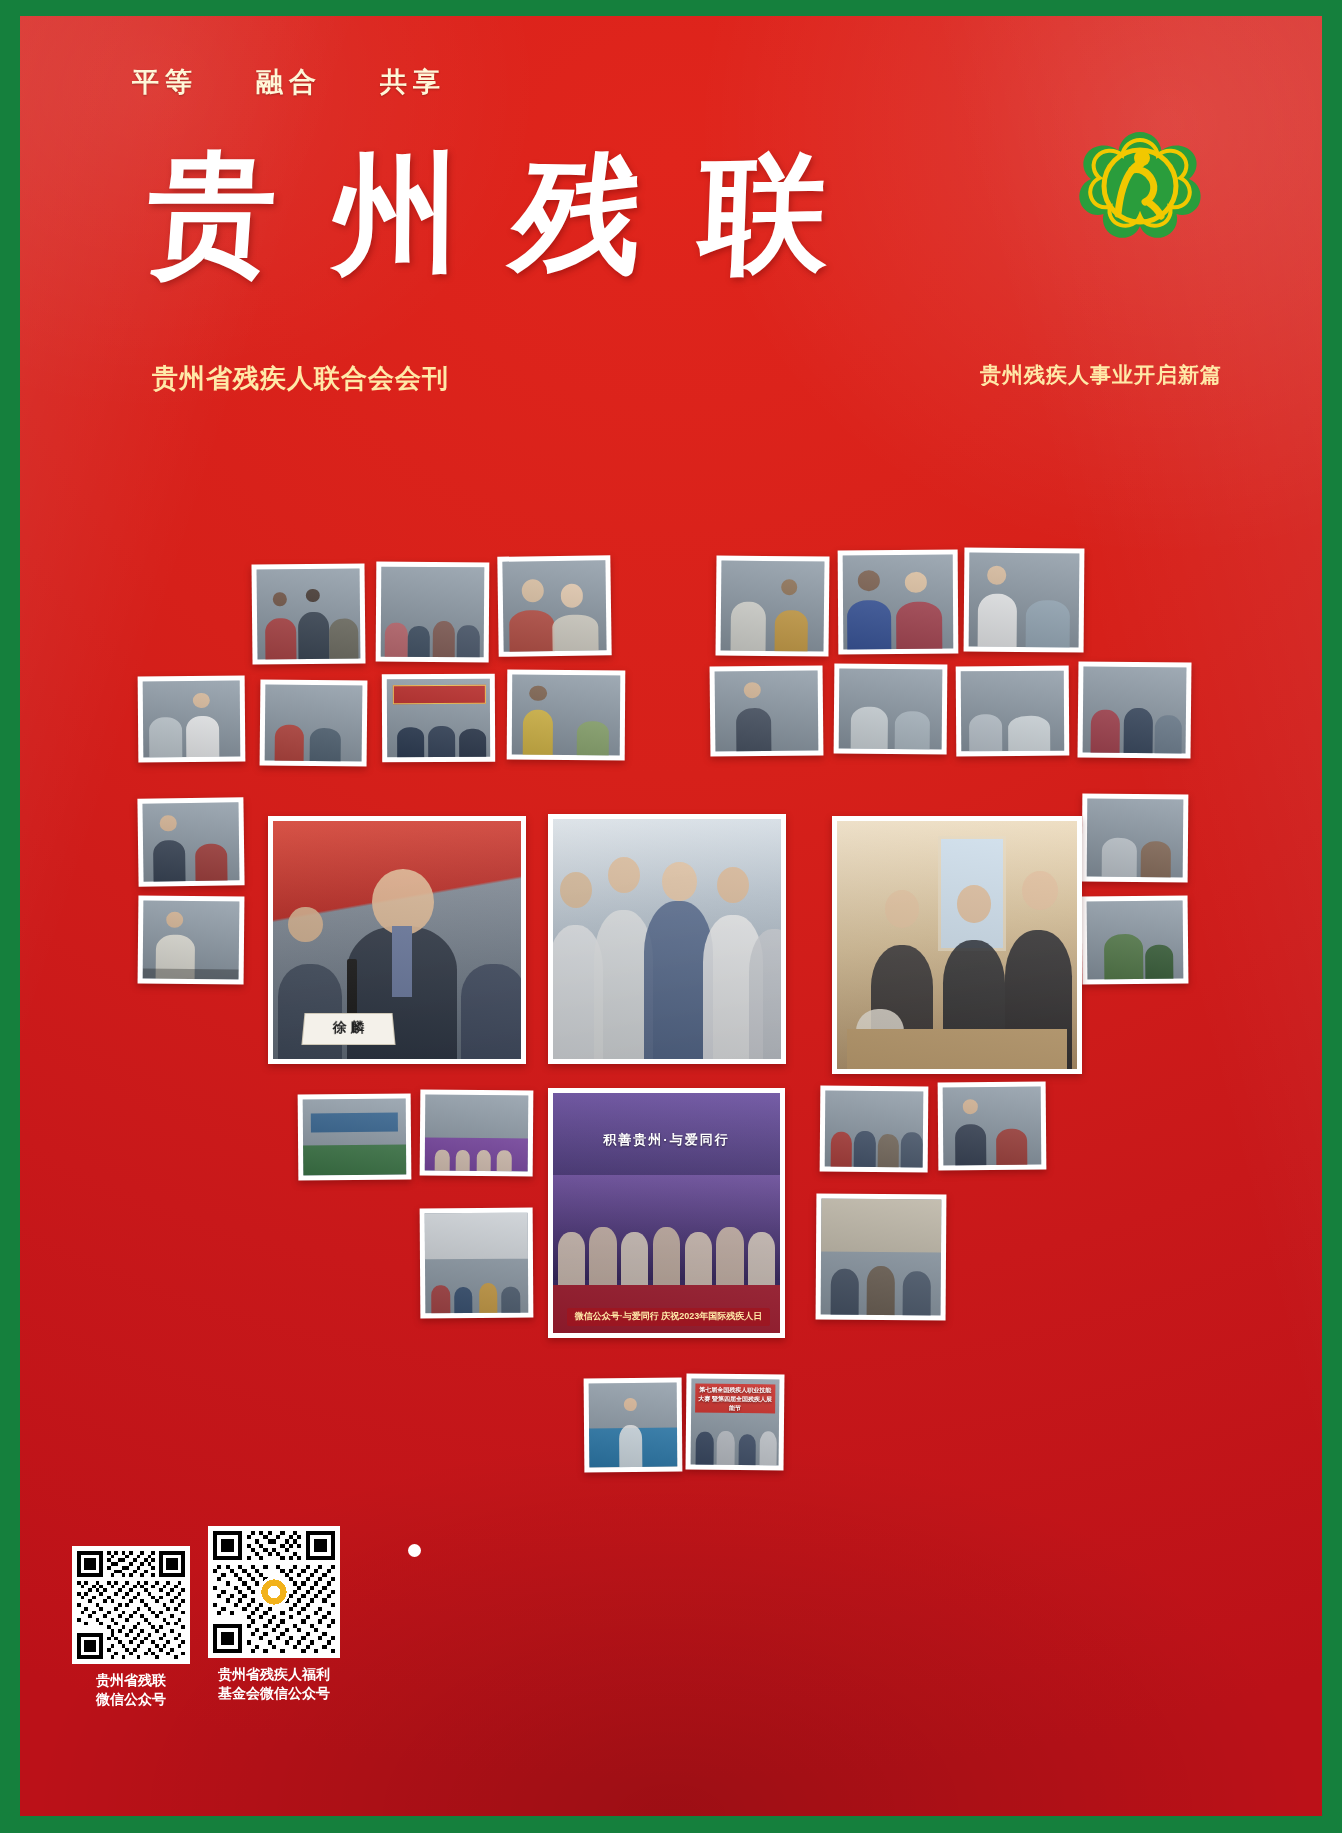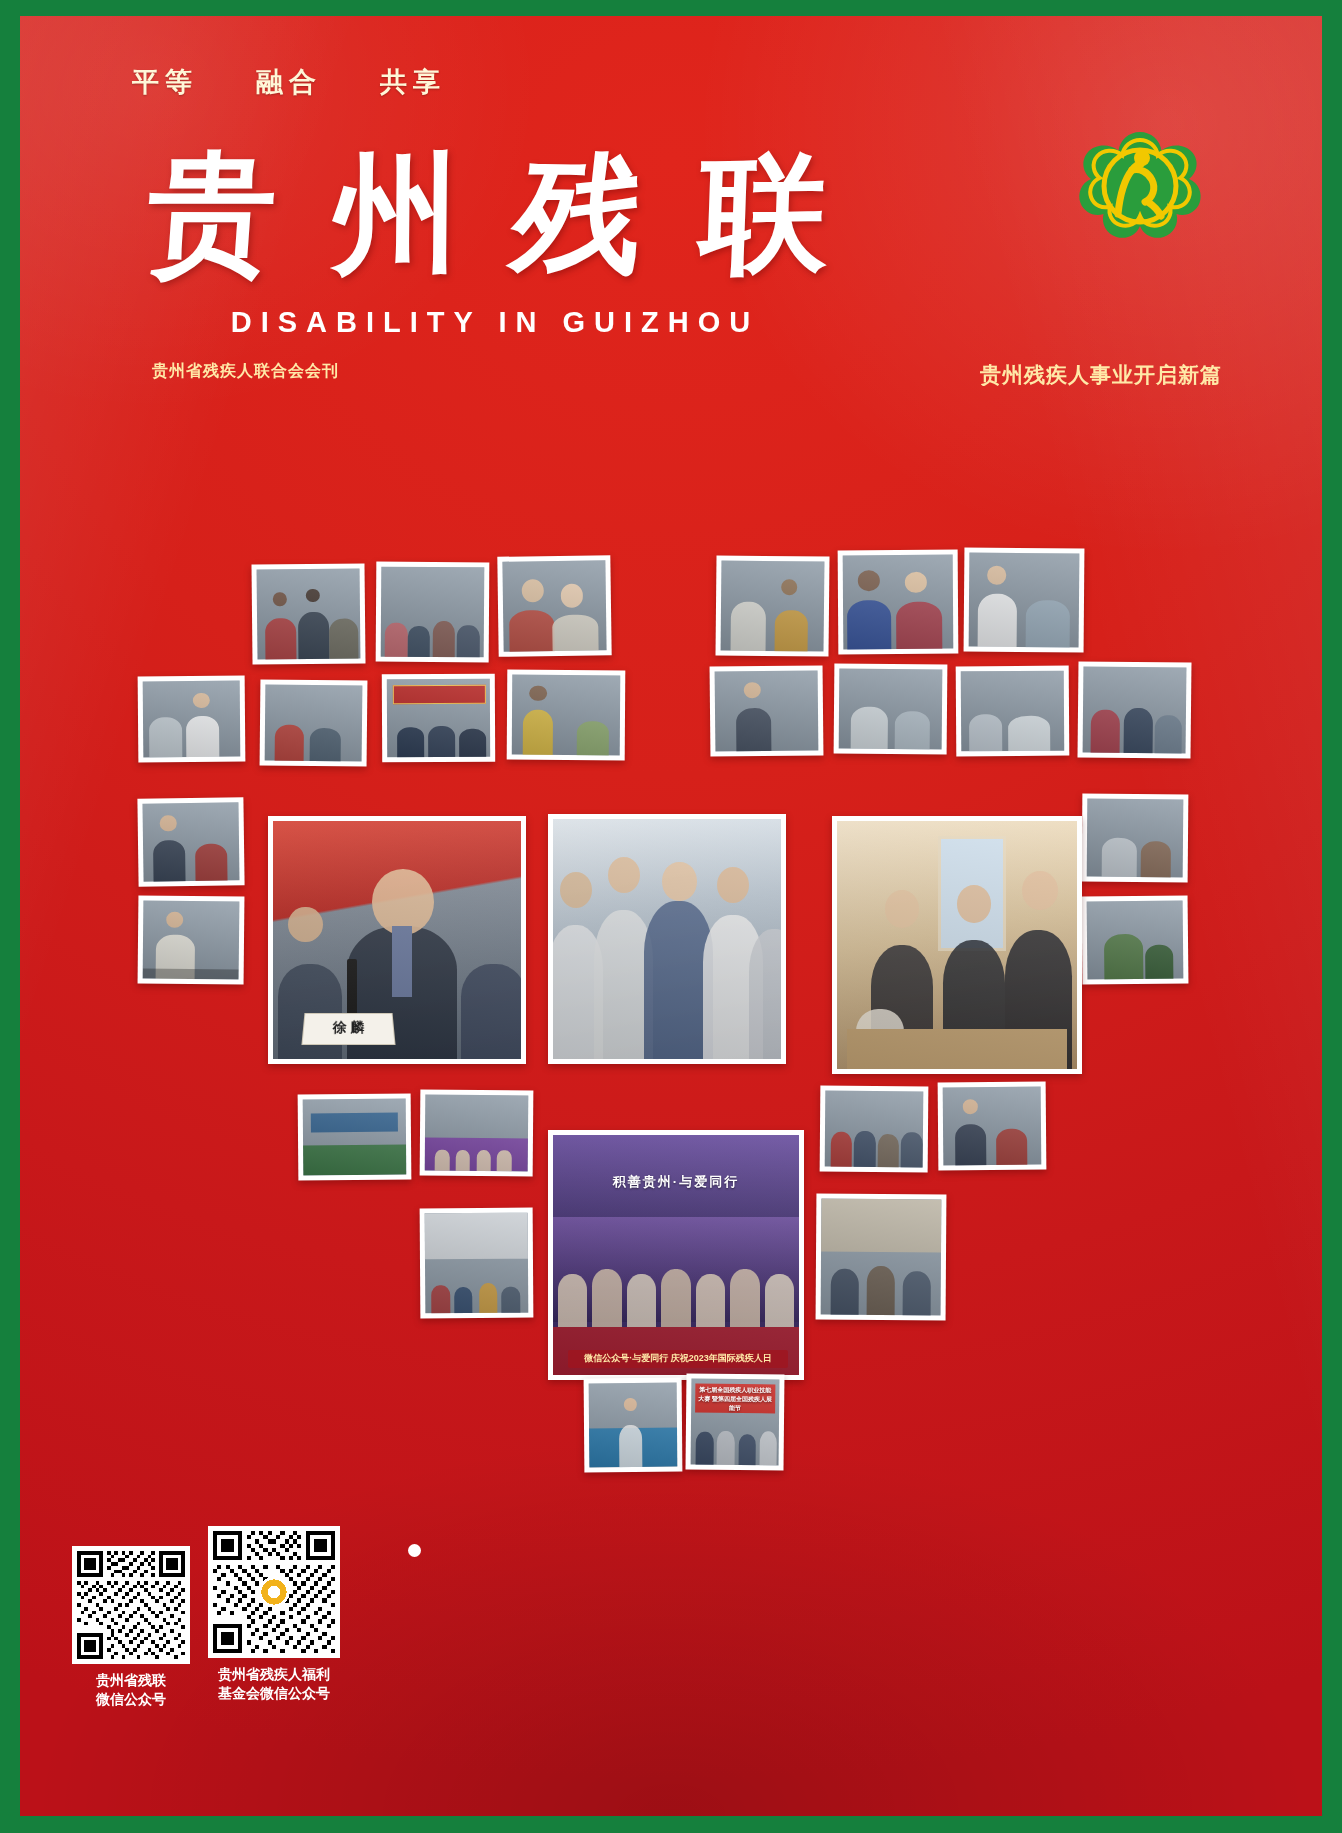--- a/index.html
+++ b/index.html
@@ -86,21 +86,21 @@
     color: #ffffff;
     font-size: 29px;
     font-weight: 700;
     letter-spacing: 9px;
   }
   .sub-left {
     position: absolute;
     left: 132px;
     top: 345px;
     color: #ffe9a8;
-    font-size: 16px;
+    font-size: 26px;
     font-weight: 700;
     letter-spacing: 1px;
   }
   .sub-right {
     position: absolute;
     right: 100px;
     top: 345px;
     color: #ffe9a8;
     font-size: 21px;
     font-weight: 700;
@@ -301,21 +301,20 @@
       <span>共享</span>
     </div>
 
     <div class="masthead">
       <span class="mh-char c1">贵</span>
       <span class="mh-char c2">州</span>
       <span class="mh-char c3">残</span>
       <span class="mh-char c4">联</span>
     </div>
 
-    <div class="mast-en">DISABILITY   IN   GUIZHOU</div>
     <div class="sub-left">贵州省残疾人联合会会刊</div>
     <div class="sub-right">贵州残疾人事业开启新篇</div>
 
     <div class="emblem">
       <svg viewBox="0 0 140 136" xmlns="http://www.w3.org/2000/svg">
         <g>
           <path d="M70 4c11 0 20 8 21.5 18.5C101 15 115 16 122 24c7.8 8.9 5 21-3 27 9.6 4 14 14.5 10.5 24-3.5 9.6-14 14-23 11 2.6 9.8-3 20-13 23-10 3-20-2-23.5-11-3.5 9-13.5 14-23.5 11-10-3-15.6-13.2-13-23-9 3-19.5-1.4-23-11-3.5-9.5.9-20 10.5-24-8-6-10.8-18.1-3-27 7-8 21-9 30.5-1.5C50 12 59 4 70 4z" fill="#2a9d3c"></path>
           <path d="M70 12c9 0 16.5 6.5 17.8 15.2C95.8 20.5 107 21.8 112.6 28c6.4 7.2 4 17.2-2.4 22 7.8 3.2 11.4 11.8 8.6 19.5-2.8 7.8-11.4 11.4-18.8 9 2.2 8-2.4 16.2-10.6 18.6-8.2 2.4-16.4-1.6-19.4-9-3 7.4-11.2 11.4-19.4 9-8.2-2.4-12.8-10.6-10.6-18.6-7.4 2.4-16-1.2-18.8-9-2.8-7.7.8-16.3 8.6-19.5-6.4-4.8-8.8-14.8-2.4-22 5.6-6.2 16.8-7.5 24.8-0.8C53.5 18.5 61 12 70 12z" fill="none" stroke="#f2c800" stroke-width="4"></path>
           <circle cx="70" cy="58" r="36" fill="none" stroke="#f2c800" stroke-width="5"></circle>
           <path d="M48 86c2-20 6-34 14-44 3-4 6-6 9-6" fill="none" stroke="#f2c800" stroke-width="7" stroke-linecap="round"></path>
@@ -534,21 +533,21 @@
       <div class="ph" style="left:400px; top:1192px; width:113px; height:110px; transform:rotate(-0.4deg);">
         <div class="inner sc-indoor">
           <div style="position:absolute; left:0; top:0; width:100%; height:46%; background:#c8cdd2;"></div>
           <div class="fig" style="left:6%; width:18%; height:34%; background:#b03a3a;"></div>
           <div class="fig" style="left:28%; width:18%; height:32%; background:#2f4a6e;"></div>
           <div class="fig" style="left:52%; width:18%; height:36%; background:#d8a23a;"></div>
           <div class="fig" style="left:74%; width:18%; height:32%; background:#4a5a6e;"></div>
         </div>
       </div>
 
-      <div class="ph hero-group" style="left:528px; top:1114px; width:256px; height:250px;text-decoration:underline;">
+      <div class="ph hero-group" style="left:528px; top:1072px; width:237px; height:250px;text-decoration:underline;">
         <div class="inner">
           <div style="position:absolute; left:0; top:0; width:100%; height:34%; background:linear-gradient(180deg,#5c3f96,#3d2a6e);"></div>
           <div class="banner-text">积善贵州·与爱同行</div>
           <div style="position:absolute; left:0; bottom:22%; width:100%; height:44%; background:linear-gradient(180deg,#6a4a9e,#2f1f58);"></div>
           <div class="fig" style="left:2%; bottom:20%; width:12%; height:22%; background:#e6d6c0;"></div>
           <div class="fig" style="left:16%; bottom:20%; width:12%; height:24%; background:#dcc8b0;"></div>
           <div class="fig" style="left:30%; bottom:20%; width:12%; height:22%; background:#e8dcc8;"></div>
           <div class="fig" style="left:44%; bottom:20%; width:12%; height:24%; background:#d8c4ac;"></div>
           <div class="fig" style="left:58%; bottom:20%; width:12%; height:22%; background:#e6d6c0;"></div>
           <div class="fig" style="left:72%; bottom:20%; width:12%; height:24%; background:#dcc8b0;"></div>

